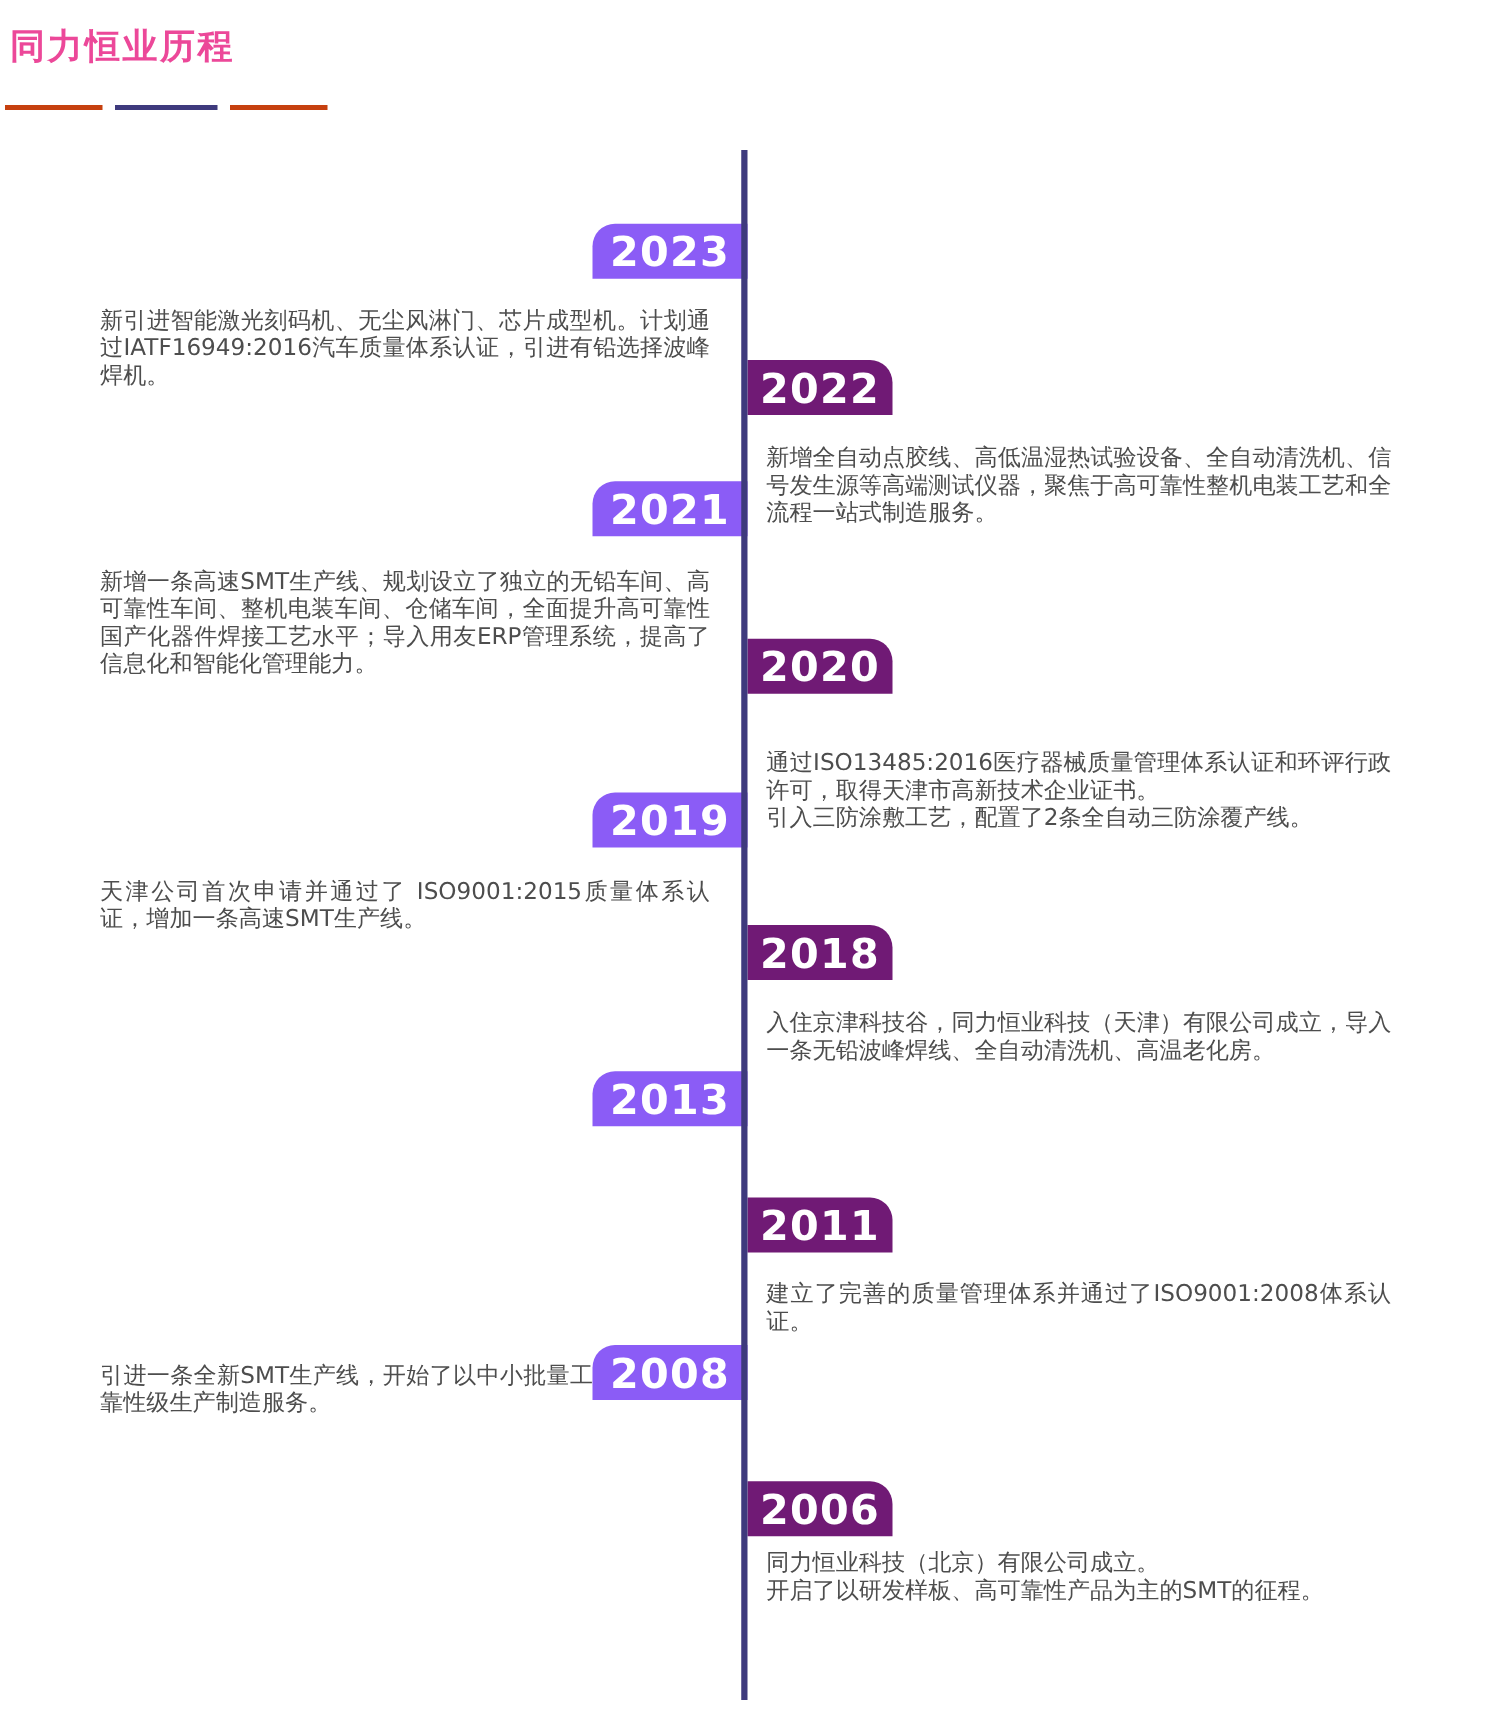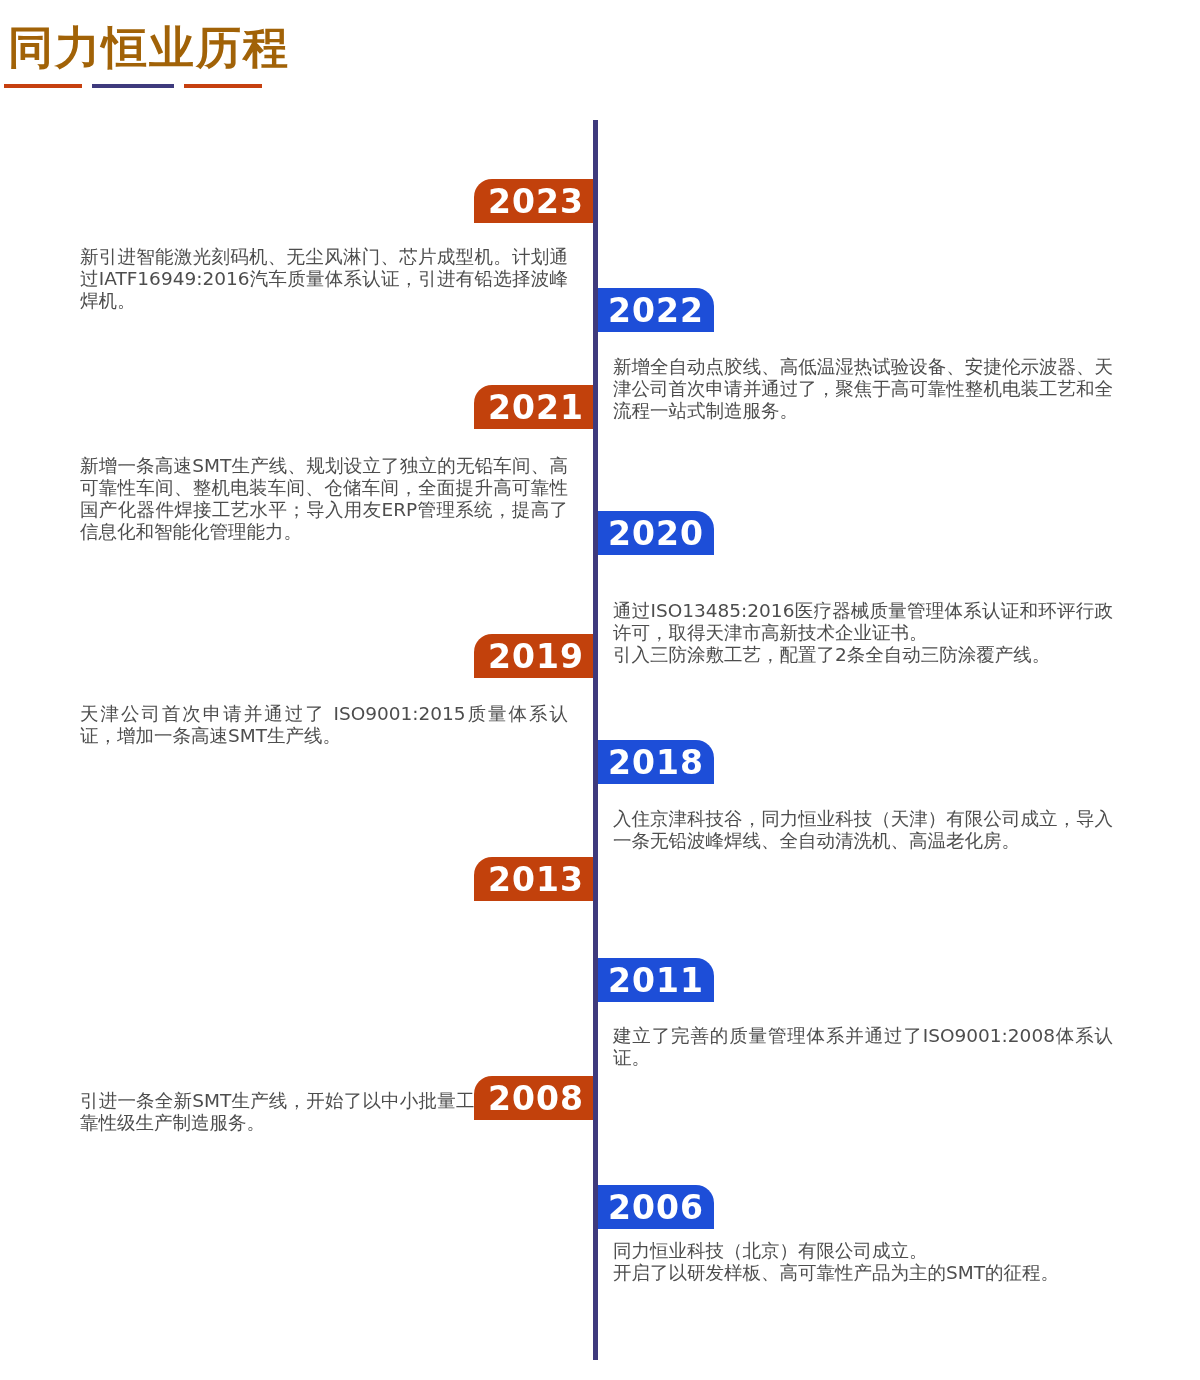--- a/index.html
+++ b/index.html
@@ -3,37 +3,37 @@
 <meta charset="utf-8">
 <style>
   html,body{margin:0;padding:0;background:#ffffff;}
   .page{
     position:relative;width:1200px;height:1380px;background:#ffffff;overflow:hidden;
     font-family:"DejaVu Sans","Liberation Sans",sans-serif;
   }
   
   .page-title{
     position:absolute;left:8px;top:18px;margin:0;
-    font-size:45px;font-weight:700;color:#a16207;letter-spacing:2px;
+    font-size:28px;font-weight:700;color:#ec4899;letter-spacing:2px;
   }
   .title-underline{position:absolute;left:4px;top:84px;height:4px;display:flex;}
   .title-underline .bar{height:4px;display:inline-block;}
   .bar.orange{width:78px;background:#C6400F;}
   .bar.indigo{width:82px;background:#3E3A7D;}
   .title-underline .gap{width:10px;}
   
   .vline{position:absolute;left:593px;top:120px;width:5px;height:1240px;background:#3E3A7D;z-index:3;}
   
   .badge{
     position:absolute;height:44px;z-index:2;
     display:flex;align-items:center;justify-content:center;
     color:#ffffff;font-size:33px;font-weight:700;letter-spacing:1px;
   }
-  .badge.left{left:474px;width:124px;background:#c2410c;border-radius:18px 0 0 0;}
-  .badge.right{left:598px;width:116px;background:#1d4ed8;border-radius:0 18px 0 0;}
+  .badge.left{left:474px;width:124px;background:#8b5cf6;border-radius:18px 0 0 0;}
+  .badge.right{left:598px;width:116px;background:#701a75;border-radius:0 18px 0 0;}
   
   .mtext{
     position:absolute;color:#4D4D4D;font-size:18.5px;line-height:22px;
     white-space:pre-line;text-align:justify;text-justify:inter-ideograph;
   }
   .mtext.left{left:80px;width:488px;}
   .mtext.right{left:613px;width:500px;}
   
   .b-2023{top:179px}  .t-2023{top:246px}
   .b-2022{top:288px}  .t-2022{top:356px}
@@ -60,21 +60,21 @@
       <span class="gap"></span>
       <span class="bar orange"></span>
   </div>
 
   <div class="vline"></div>
 
   <div class="badge left b-2023">2023</div>
   <div class="mtext left t-2023">新引进智能激光刻码机、无尘风淋门、芯片成型机。计划通过IATF16949:2016汽车质量体系认证，引进有铅选择波峰焊机。</div>
 
   <div class="badge right b-2022">2022</div>
-  <div class="mtext right t-2022">新增全自动点胶线、高低温湿热试验设备、安捷伦示波器、天津公司首次申请并通过了，聚焦于高可靠性整机电装工艺和全流程一站式制造服务。</div>
+  <div class="mtext right t-2022">新增全自动点胶线、高低温湿热试验设备、全自动清洗机、信号发生源等高端测试仪器，聚焦于高可靠性整机电装工艺和全流程一站式制造服务。</div>
 
   <div class="badge left b-2021">2021</div>
   <div class="mtext left t-2021">新增一条高速SMT生产线、规划设立了独立的无铅车间、高可靠性车间、整机电装车间、仓储车间，全面提升高可靠性国产化器件焊接工艺水平；导入用友ERP管理系统，提高了信息化和智能化管理能力。</div>
 
   <div class="badge right b-2020">2020</div>
   <div class="mtext right t-2020">通过ISO13485:2016医疗器械质量管理体系认证和环评行政许可，取得天津市高新技术企业证书。
 引入三防涂敷工艺，配置了2条全自动三防涂覆产线。</div>
 
   <div class="badge left b-2019">2019</div>
   <div class="mtext left t-2019">天津公司首次申请并通过了 ISO9001:2015质量体系认证，增加一条高速SMT生产线。</div>

